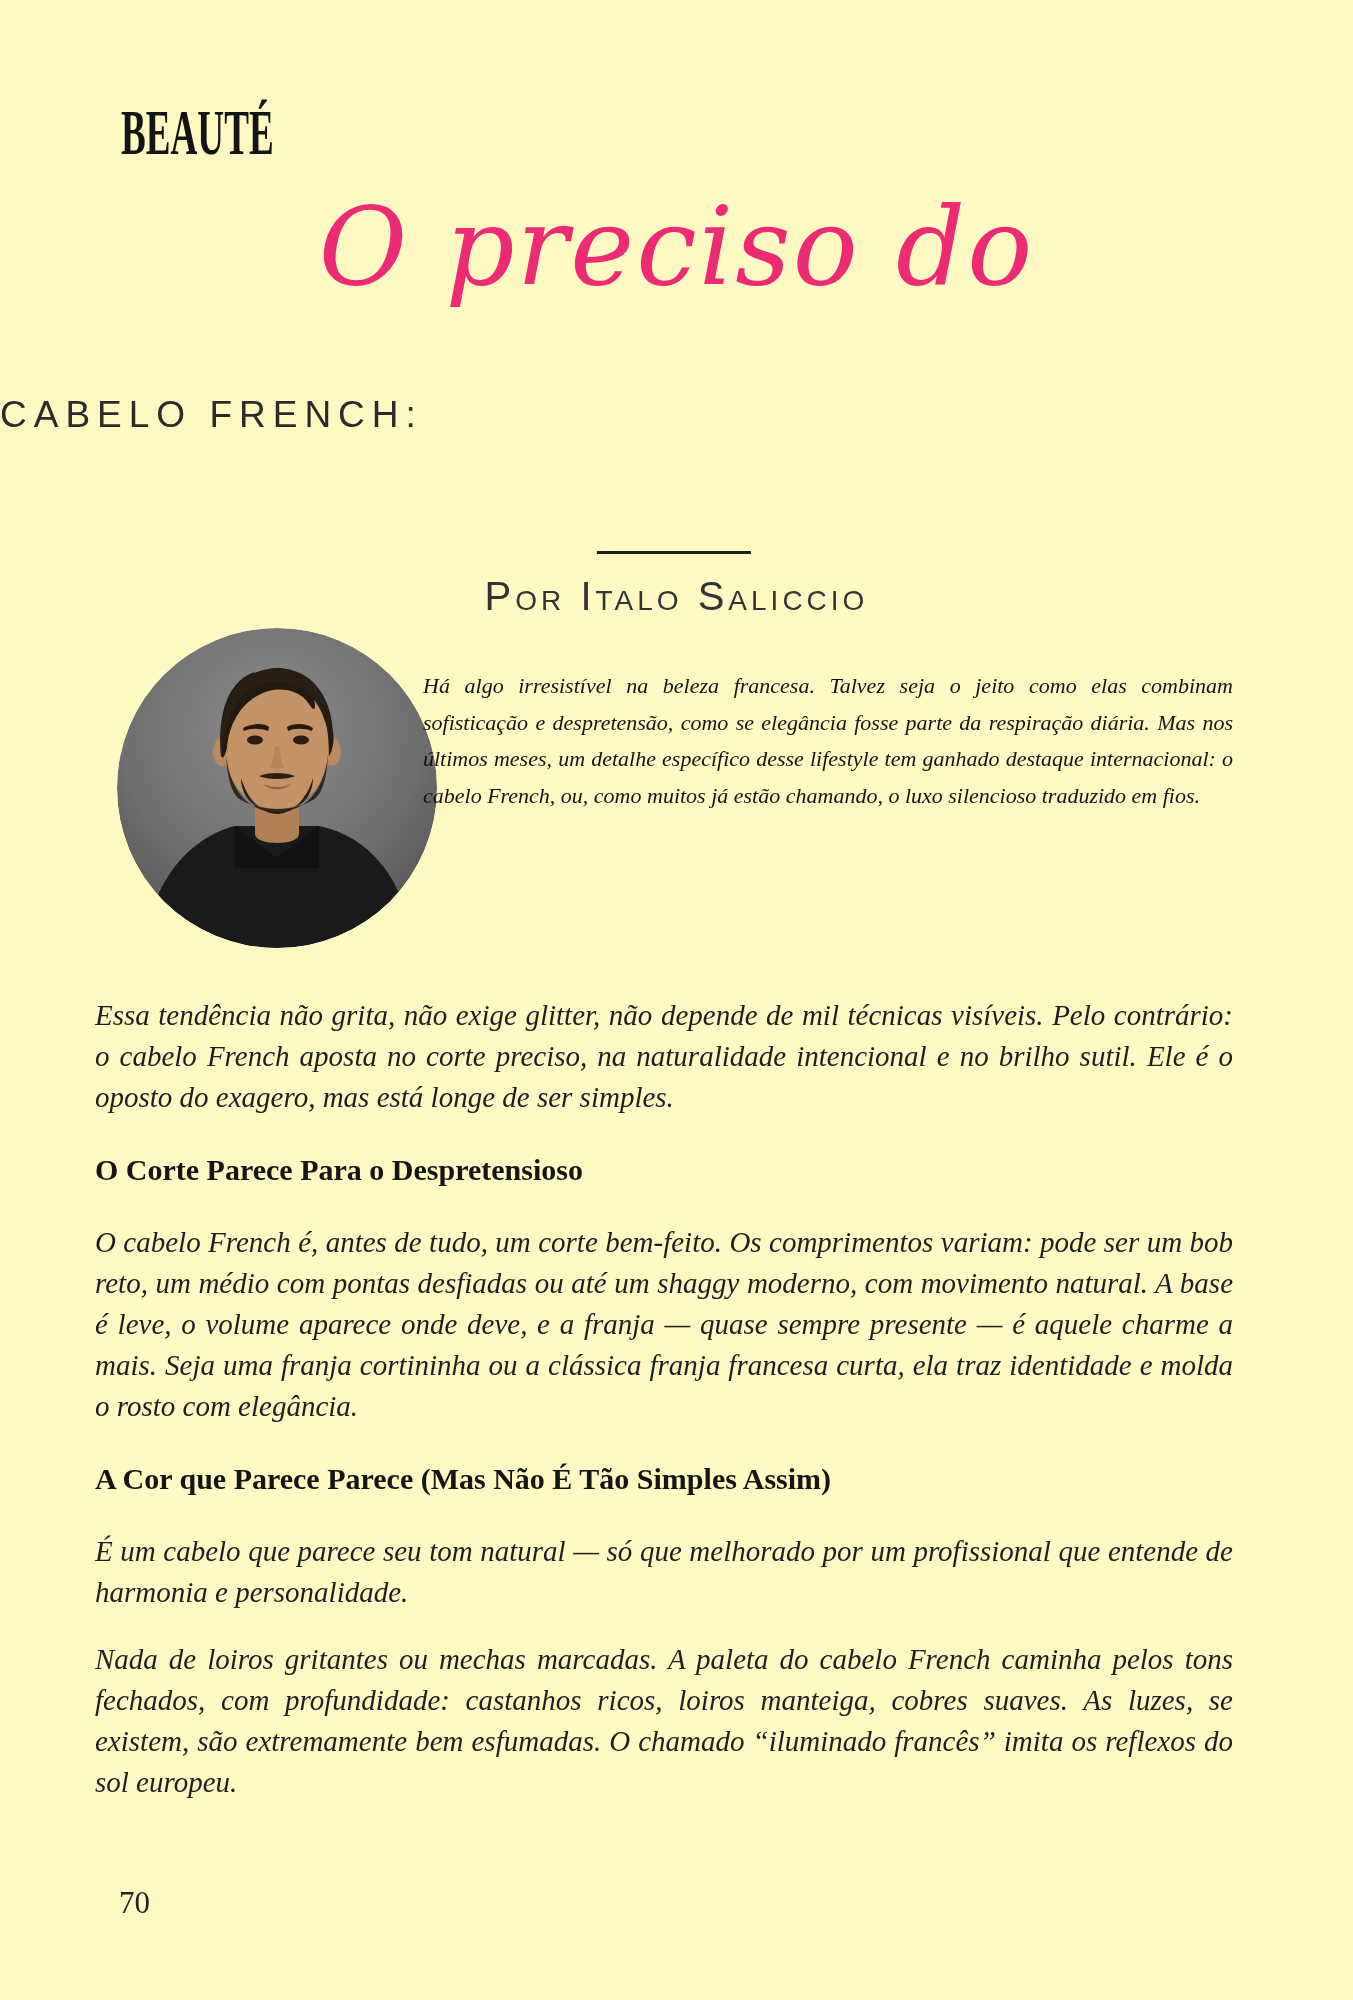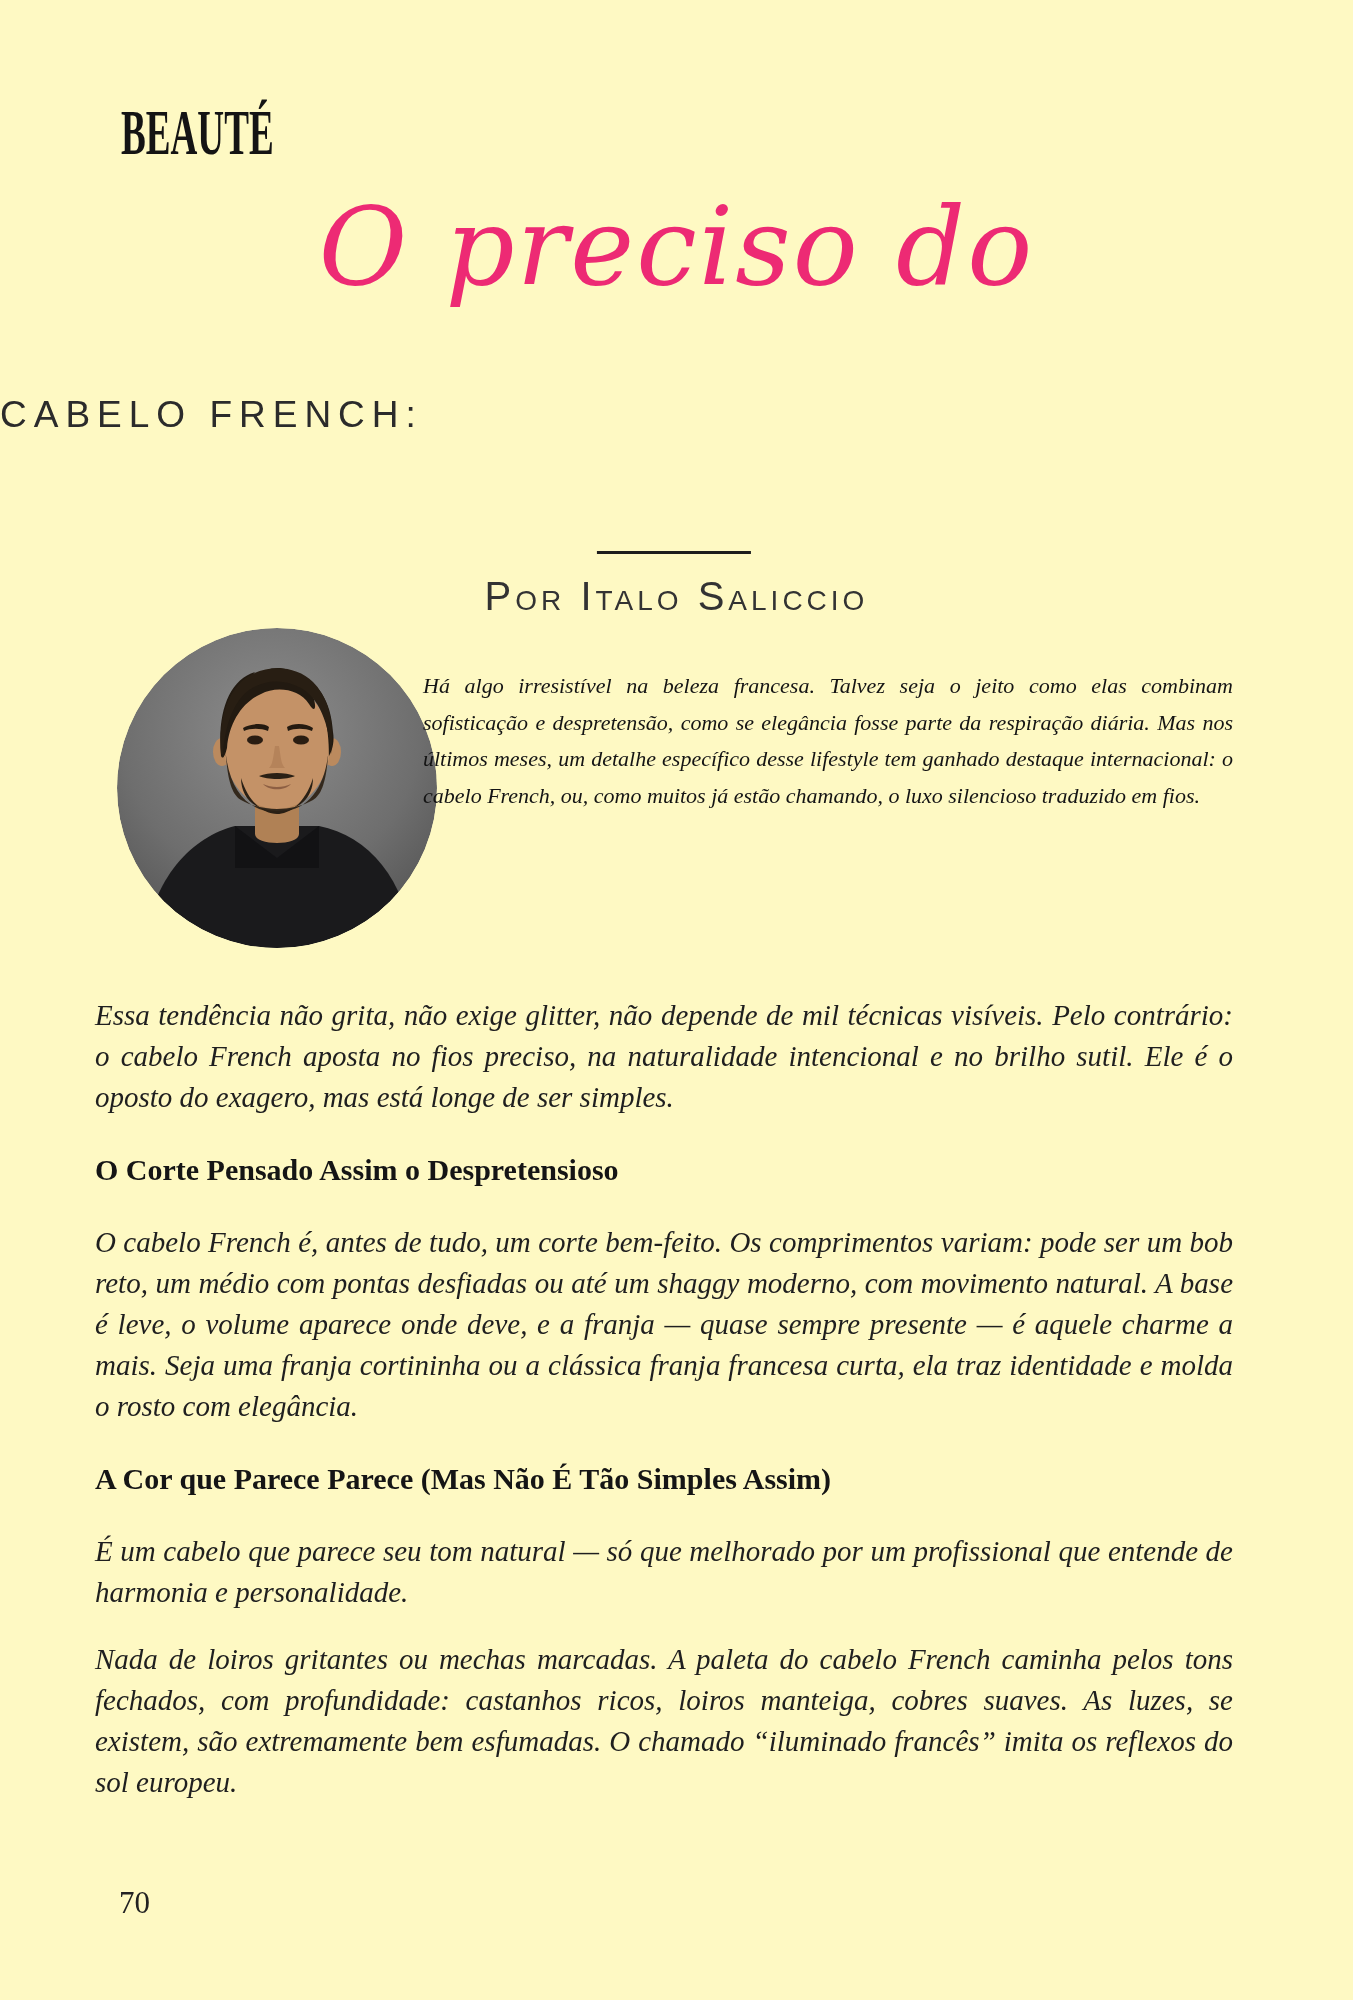--- a/index.html
+++ b/index.html
@@ -187,22 +187,22 @@
 
         <path d="M104,128 C100,84 112,52 138,44 C128,56 130,60 136,52 C150,36 168,38 180,46 C174,48 174,52 182,50 C200,52 214,72 216,104 C218,116 214,124 212,128 C212,96 206,76 196,68 C200,80 198,86 192,76 C182,60 158,58 144,66 C126,74 112,94 110,120 C108,128 106,132 104,128 Z" fill="#221a11"></path>
         <path d="M104,126 C102,100 106,70 126,52 C146,36 178,36 196,54 C212,70 218,96 214,126 C212,96 202,70 184,60 C166,50 146,52 132,62 C116,74 108,98 106,126 Z" fill="#281e13"></path>
       </g>
     </svg>
   </div>
 
   <div class="lead">Há algo irresistível na beleza francesa. Talvez seja o jeito como elas combinam sofisticação e despretensão, como se elegância fosse parte da respiração diária. Mas nos últimos meses, um detalhe específico desse lifestyle tem ganhado destaque internacional: o cabelo French, ou, como muitos já estão chamando, o luxo silencioso traduzido em fios.</div>
 
   <div class="article">
-    <p>Essa tendência não grita, não exige glitter, não depende de mil técnicas visíveis. Pelo contrário: o cabelo French aposta no fios preciso, na naturalidade intencional e no brilho sutil. Ele é o oposto do exagero, mas está longe de ser simples.</p>
-    <h3>O Corte Pensado Assim o Despretensioso</h3>
+    <p>Essa tendência não grita, não exige glitter, não depende de mil técnicas visíveis. Pelo contrário: o cabelo French aposta no corte preciso, na naturalidade intencional e no brilho sutil. Ele é o oposto do exagero, mas está longe de ser simples.</p>
+    <h3>O Corte Parece Para o Despretensioso</h3>
     <p>O cabelo French é, antes de tudo, um corte bem-feito. Os comprimentos variam: pode ser um bob reto, um médio com pontas desfiadas ou até um shaggy moderno, com movimento natural. A base é leve, o volume aparece onde deve, e a franja — quase sempre presente — é aquele charme a mais. Seja uma franja cortininha ou a clássica franja francesa curta, ela traz identidade e molda o rosto com elegância.</p>
     <h3>A Cor que Parece Parece (Mas Não É Tão Simples Assim)</h3>
     <p>É um cabelo que parece seu tom natural — só que melhorado por um profissional que entende de harmonia e personalidade.</p>
     <p>Nada de loiros gritantes ou mechas marcadas. A paleta do cabelo French caminha pelos tons fechados, com profundidade: castanhos ricos, loiros manteiga, cobres suaves. As luzes, se existem, são extremamente bem esfumadas. O chamado “iluminado francês” imita os reflexos do sol europeu.</p>
   </div>
 
   <div class="page-number">70</div>
 
 </div>
 

